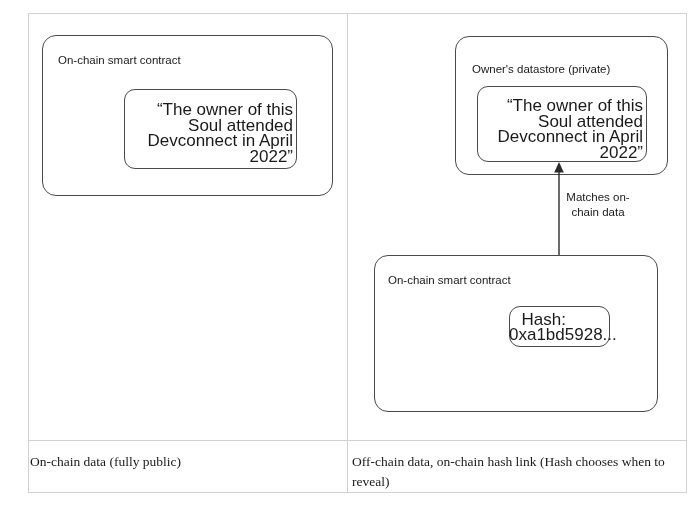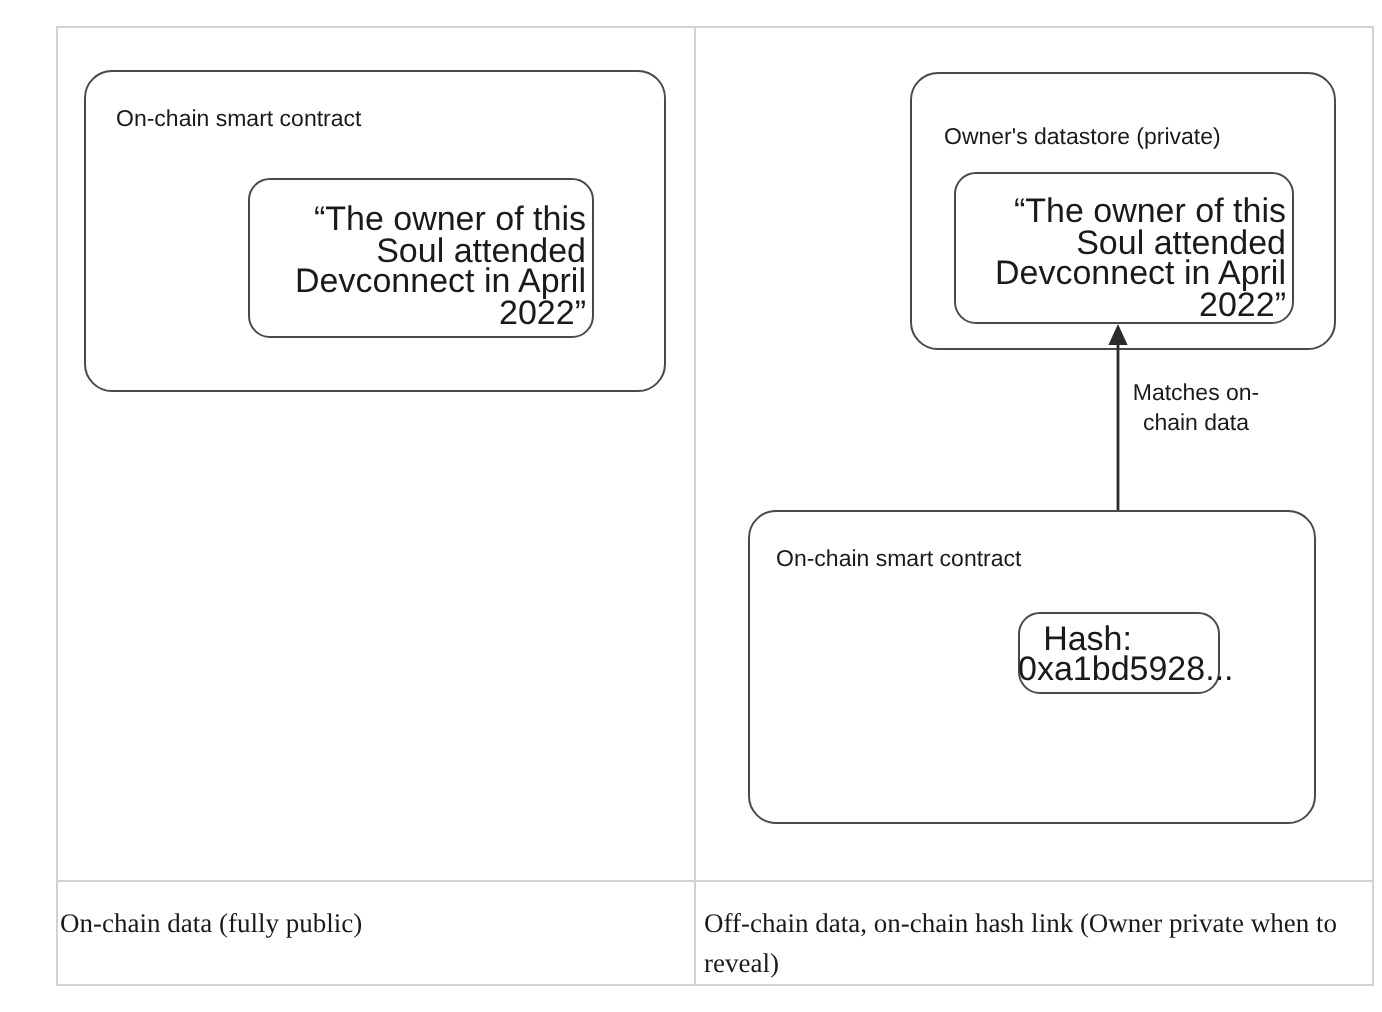--- a/index.html
+++ b/index.html
@@ -152,13 +152,13 @@
 <div class="box-title" style="left:388px; top:273px;">On-chain smart contract</div>
 
 <div class="rbox inner" style="left:509px; top:306px; width:101px; height:41px;"></div>
 
 <div class="inner-text" style="left:480px; width:86px; top:312px;">Hash:</div>
 
 <div class="inner-text" style="left:509px; width:104px; top:327px;">0xa1bd5928...</div>
 
 <div class="caption caption-left">On-chain data (fully public)</div>
 
-<div class="caption caption-right">Off-chain data, on-chain hash link (Owner private when to reveal)</div>
+<div class="caption caption-right">Off-chain data, on-chain hash link (Hash chooses when to reveal)</div>
 
 </body></html>

